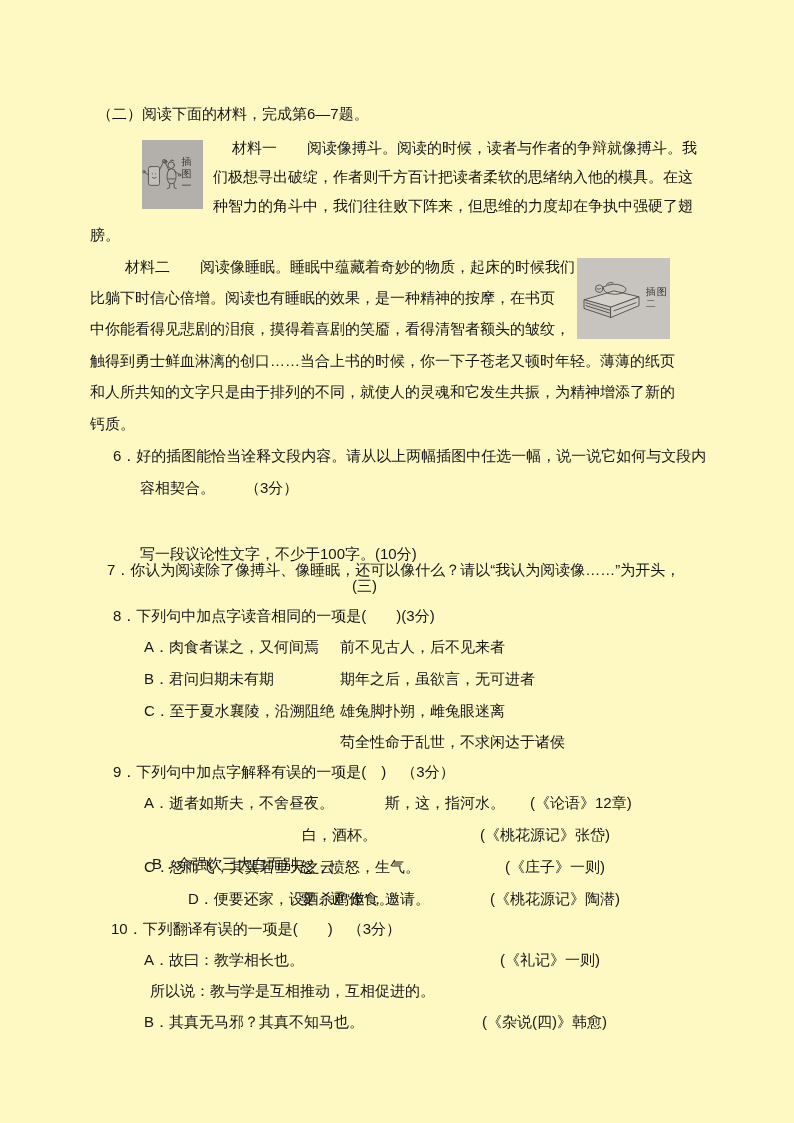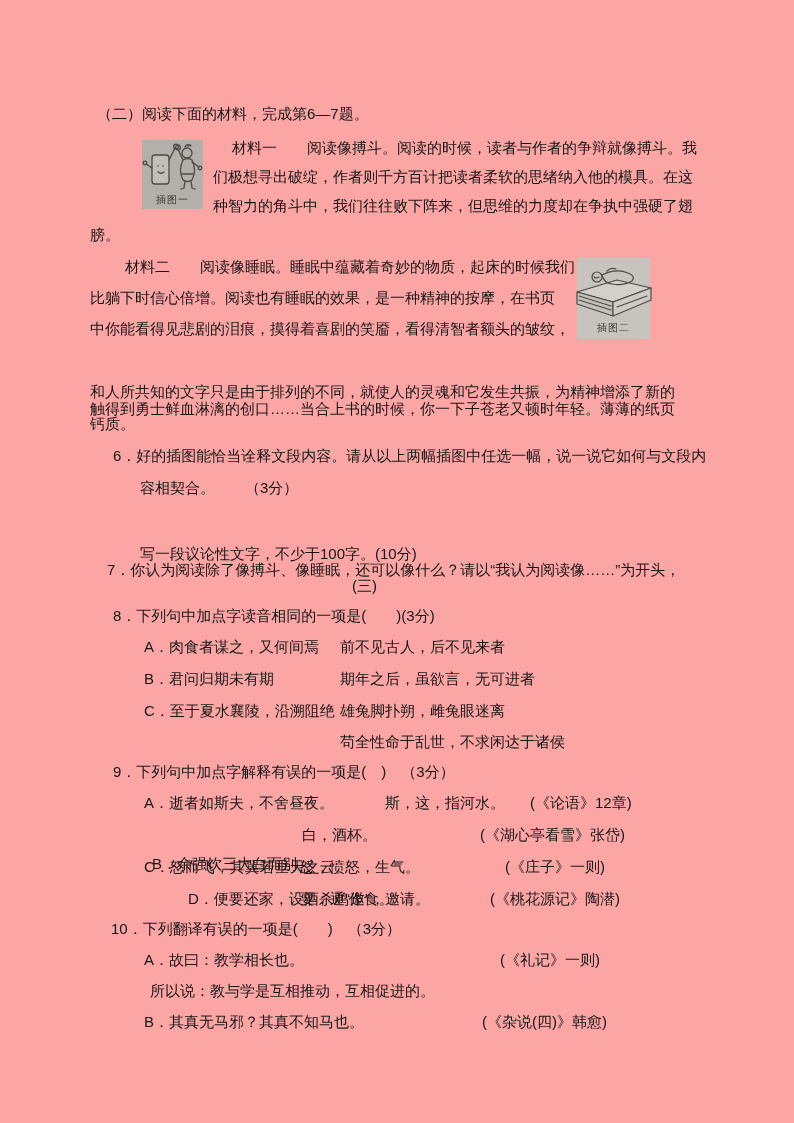--- a/index.html
+++ b/index.html
@@ -1,33 +1,33 @@
 <!DOCTYPE html>
 <html><head>
 <meta charset="utf-8">
 <style>
   html,body{margin:0;padding:0;background:#ffffff;}
   .page{
     position:relative;
     width:794px;height:1123px;
-    background:#fca5a5;
+    background:#fef9c3;
     font-family:"Liberation Sans",sans-serif;
     color:#161616;
     overflow:hidden;
   }
   .ln{
     position:absolute;
     font-size:15px;
     line-height:20px;
     white-space:nowrap;
     color:#161616;
   }
   .photo{
     position:absolute;
-    display:flex;flex-direction:column;
+    display:flex;
     align-items:center;justify-content:flex-start;
   }
   .photo svg{display:block;}
   .photo .cap{
     font-size:10px;line-height:12px;color:#35332f;
     letter-spacing:1px;margin-top:-2px;
   }
   .photo1{background:#b3b0ab;}
   .photo2{background:#c7c4bf;}
 </style>
@@ -63,21 +63,21 @@
       </g>
     </svg>
     <div class="cap">插图一</div>
   </div>
 
   <div class="ln" style="left:232px;top:138px;">材料一　　阅读像搏斗。阅读的时候，读者与作者的争辩就像搏斗。我</div>
   <div class="ln" style="left:213px;top:167px;">们极想寻出破绽，作者则千方百计把读者柔软的思绪纳入他的模具。在这</div>
   <div class="ln" style="left:213px;top:196px;">种智力的角斗中，我们往往败下阵来，但思维的力度却在争执中强硬了翅</div>
   <div class="ln" style="left:90px;top:225px;">膀。</div>
 
-  <div class="photo photo2" style="left:577px;top:258px;width:73px;height:81px;">
+  <div class="photo photo2" style="left:577px;top:258px;width:93px;height:81px;">
     <svg width="93" height="66" viewBox="0 0 93 66">
       <g fill="none" stroke="#4b4a45" stroke-width="1.2" stroke-linecap="round" stroke-linejoin="round">
 
         <polygon points="10,34 50,22 84,30 46,44" fill="#d3d0ca"></polygon>
         <polygon points="10,34 46,44 46,58 10,46" fill="#c4c1bb"></polygon>
         <polygon points="46,44 84,30 84,42 46,58" fill="#cfccc6"></polygon>
         <path d="M12 38 l32 10 M12 42 l32 10"></path>
         <path d="M50 49 l30 -11"></path>
 
         <circle cx="30" cy="19" r="5"></circle>
@@ -85,21 +85,21 @@
         <path d="M35 17 q14 -7 26 -2 q8 3 4 8 q-8 5 -20 3 q-8 -1 -10 -9"></path>
         <path d="M40 13 q4 -4 9 -2"></path>
       </g>
     </svg>
     <div class="cap">插图二</div>
   </div>
 
   <div class="ln" style="left:125px;top:257px;">材料二　　阅读像睡眠。睡眠中蕴藏着奇妙的物质，起床的时候我们</div>
   <div class="ln" style="left:90px;top:288px;">比躺下时信心倍增。阅读也有睡眠的效果，是一种精神的按摩，在书页</div>
   <div class="ln" style="left:90px;top:319px;">中你能看得见悲剧的泪痕，摸得着喜剧的笑靥，看得清智者额头的皱纹，</div>
-  <div class="ln" style="left:90px;top:351px;margin-top:48px;">触得到勇士鲜血淋漓的创口……当合上书的时候，你一下子苍老又顿时年轻。薄薄的纸页</div>
+  <div class="ln" style="left:90px;top:351px;">触得到勇士鲜血淋漓的创口……当合上书的时候，你一下子苍老又顿时年轻。薄薄的纸页</div>
   <div class="ln" style="left:90px;top:382px;">和人所共知的文字只是由于排列的不同，就使人的灵魂和它发生共振，为精神增添了新的</div>
   <div class="ln" style="left:90px;top:414px;">钙质。</div>
 
   <div class="ln" style="left:113px;top:446px;">6．好的插图能恰当诠释文段内容。请从以上两幅插图中任选一幅，说一说它如何与文段内</div>
   <div class="ln" style="left:140px;top:478px;">容相契合。　　（3分）</div>
 
   <div class="ln" style="left:107px;top:512px;margin-top:48px;">7．你认为阅读除了像搏斗、像睡眠，还可以像什么？请以“我认为阅读像……”为开头，</div>
   <div class="ln" style="left:140px;top:544px;">写一段议论性文字，不少于100字。(10分)</div>
 
   <div class="ln" style="left:352px;top:576px;">(三)</div>
@@ -112,21 +112,21 @@
   <div class="ln" style="left:144px;top:701px;text-align:right;">C．至于夏水襄陵，沿溯阻绝</div>
   <div class="ln" style="left:340px;top:701px;">雄兔脚扑朔，雌兔眼迷离</div>
   <div class="ln" style="left:340px;top:732px;">苟全性命于乱世，不求闲达于诸侯</div>
 
   <div class="ln" style="left:113px;top:762px;">9．下列句中加点字解释有误的一项是(　)　（3分）</div>
   <div class="ln" style="left:144px;top:793px;">A．逝者如斯夫，不舍昼夜。</div>
   <div class="ln" style="left:385px;top:793px;">斯，这，指河水。</div>
   <div class="ln" style="left:530px;top:793px;">(《论语》12章)</div>
   <div class="ln" style="left:152px;top:825px;margin-top:29px;">B．余强饮三大白而别。</div>
   <div class="ln" style="left:302px;top:825px;">白，酒杯。</div>
-  <div class="ln" style="left:480px;top:825px;">(《湖心亭看雪》张岱)</div>
+  <div class="ln" style="left:480px;top:825px;">(《桃花源记》张岱)</div>
   <div class="ln" style="left:144px;top:857px;">C．怒而飞，其翼若垂天之云。</div>
   <div class="ln" style="left:300px;top:857px;">怒，愤怒，生气。</div>
   <div class="ln" style="left:505px;top:857px;">(《庄子》一则)</div>
   <div class="ln" style="left:144px;top:889px;margin-left:44px;">D．便要还家，设酒杀鸡作食。</div>
   <div class="ln" style="left:300px;top:889px;">要，通“邀”，邀请。</div>
   <div class="ln" style="left:490px;top:889px;">(《桃花源记》陶潜)</div>
 
   <div class="ln" style="left:111px;top:919px;">10．下列翻译有误的一项是(　　)　（3分）</div>
   <div class="ln" style="left:144px;top:950px;">A．故曰：教学相长也。</div>
   <div class="ln" style="left:500px;top:950px;">(《礼记》一则)</div>

